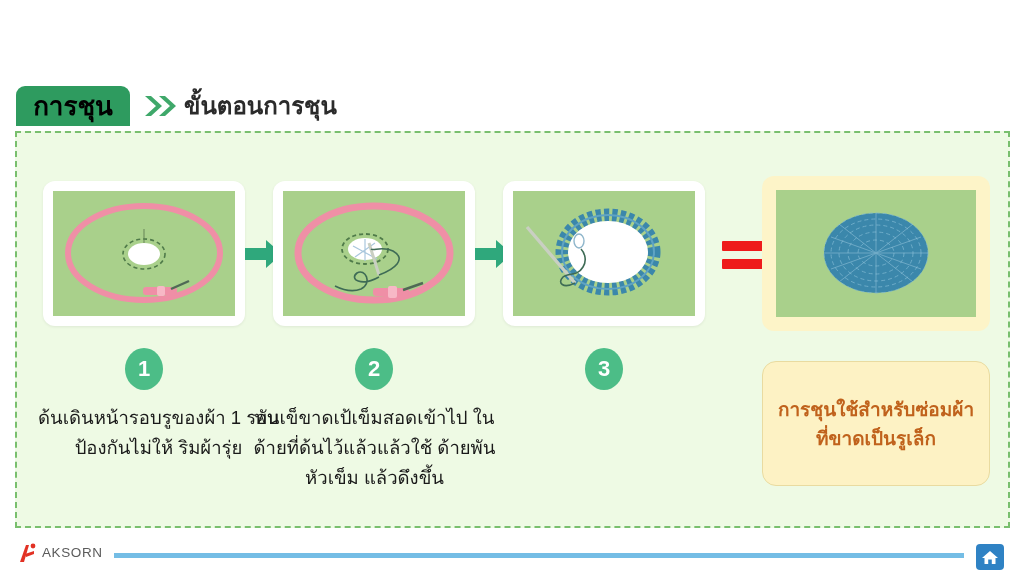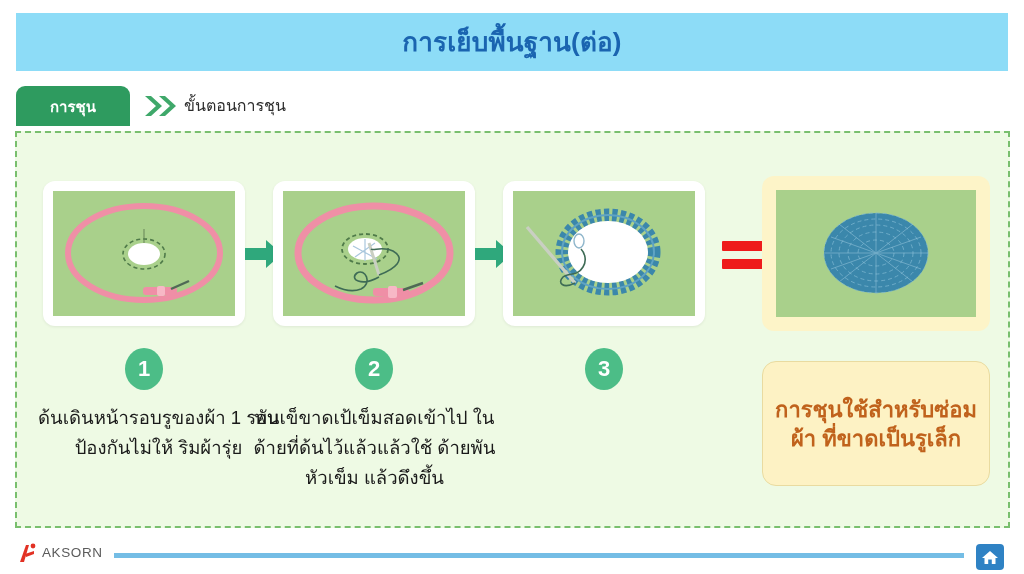--- a/index.html
+++ b/index.html
@@ -55,40 +55,41 @@
     top: 0;
     width: 114px;
     height: 40px;
     background: #2e9b5f;
     border-radius: 9px 9px 0 0;
     display: flex;
     align-items: center;
     justify-content: center;
   }
   .tab-chip-label {
-    color: #ffffff;
-    font-size: 15px;
+    color: #000000;
+    font-size: 26px;
     font-weight: bold;
     line-height: 1;
     text-align: right;
   }
   .chev-icon {
     position: absolute;
     left: 128px;
     top: 9px;
     width: 34px;
     height: 22px;
   }
   .section-heading {
     position: absolute;
     left: 168px;
     top: 6px;
-    font-size: 16px;
+    font-size: 24px;
     color: #2b2b2b;
     line-height: 28px;
+    font-weight: bold;
   }
 
   
   .content-panel {
     position: absolute;
     left: 15px;
     top: 131px;
     width: 995px;
     height: 397px;
     background: #eefae4;
@@ -213,21 +214,21 @@
     border-radius: 14px;
     box-sizing: border-box;
     display: flex;
     flex-direction: column;
     align-items: center;
     justify-content: center;
     padding: 6px 10px;
   }
   .note-text {
     color: #c0621c;
-    font-size: 22px;
+    font-size: 19px;
     font-weight: bold;
     line-height: 29px;
     text-align: center;
   }
 
   
   .footer {
     position: absolute;
     left: 2px;
     top: 536px;
@@ -269,23 +270,20 @@
     display: flex;
     align-items: center;
     justify-content: center;
   }
 </style>
 </head>
 <body>
 
 <div class="slide">
 
-  <div class="header-band">
-    <div class="header-title">การเย็บพื้นฐาน(ต่อ)</div>
-  </div>
 
   <div class="tab-row">
     <div class="tab-chip">
       <span class="tab-chip-label">การชุน</span>
     </div>
     <div class="chev-icon">
       <svg width="34" height="22" viewBox="0 0 34 22">
         <path d="M1 1 L12 11 L1 21 L7 21 L18 11 L7 1 Z" fill="#3fa86a"></path>
         <path d="M15 1 L26 11 L15 21 L21 21 L32 11 L21 1 Z" fill="#3fa86a"></path>
       </svg>

